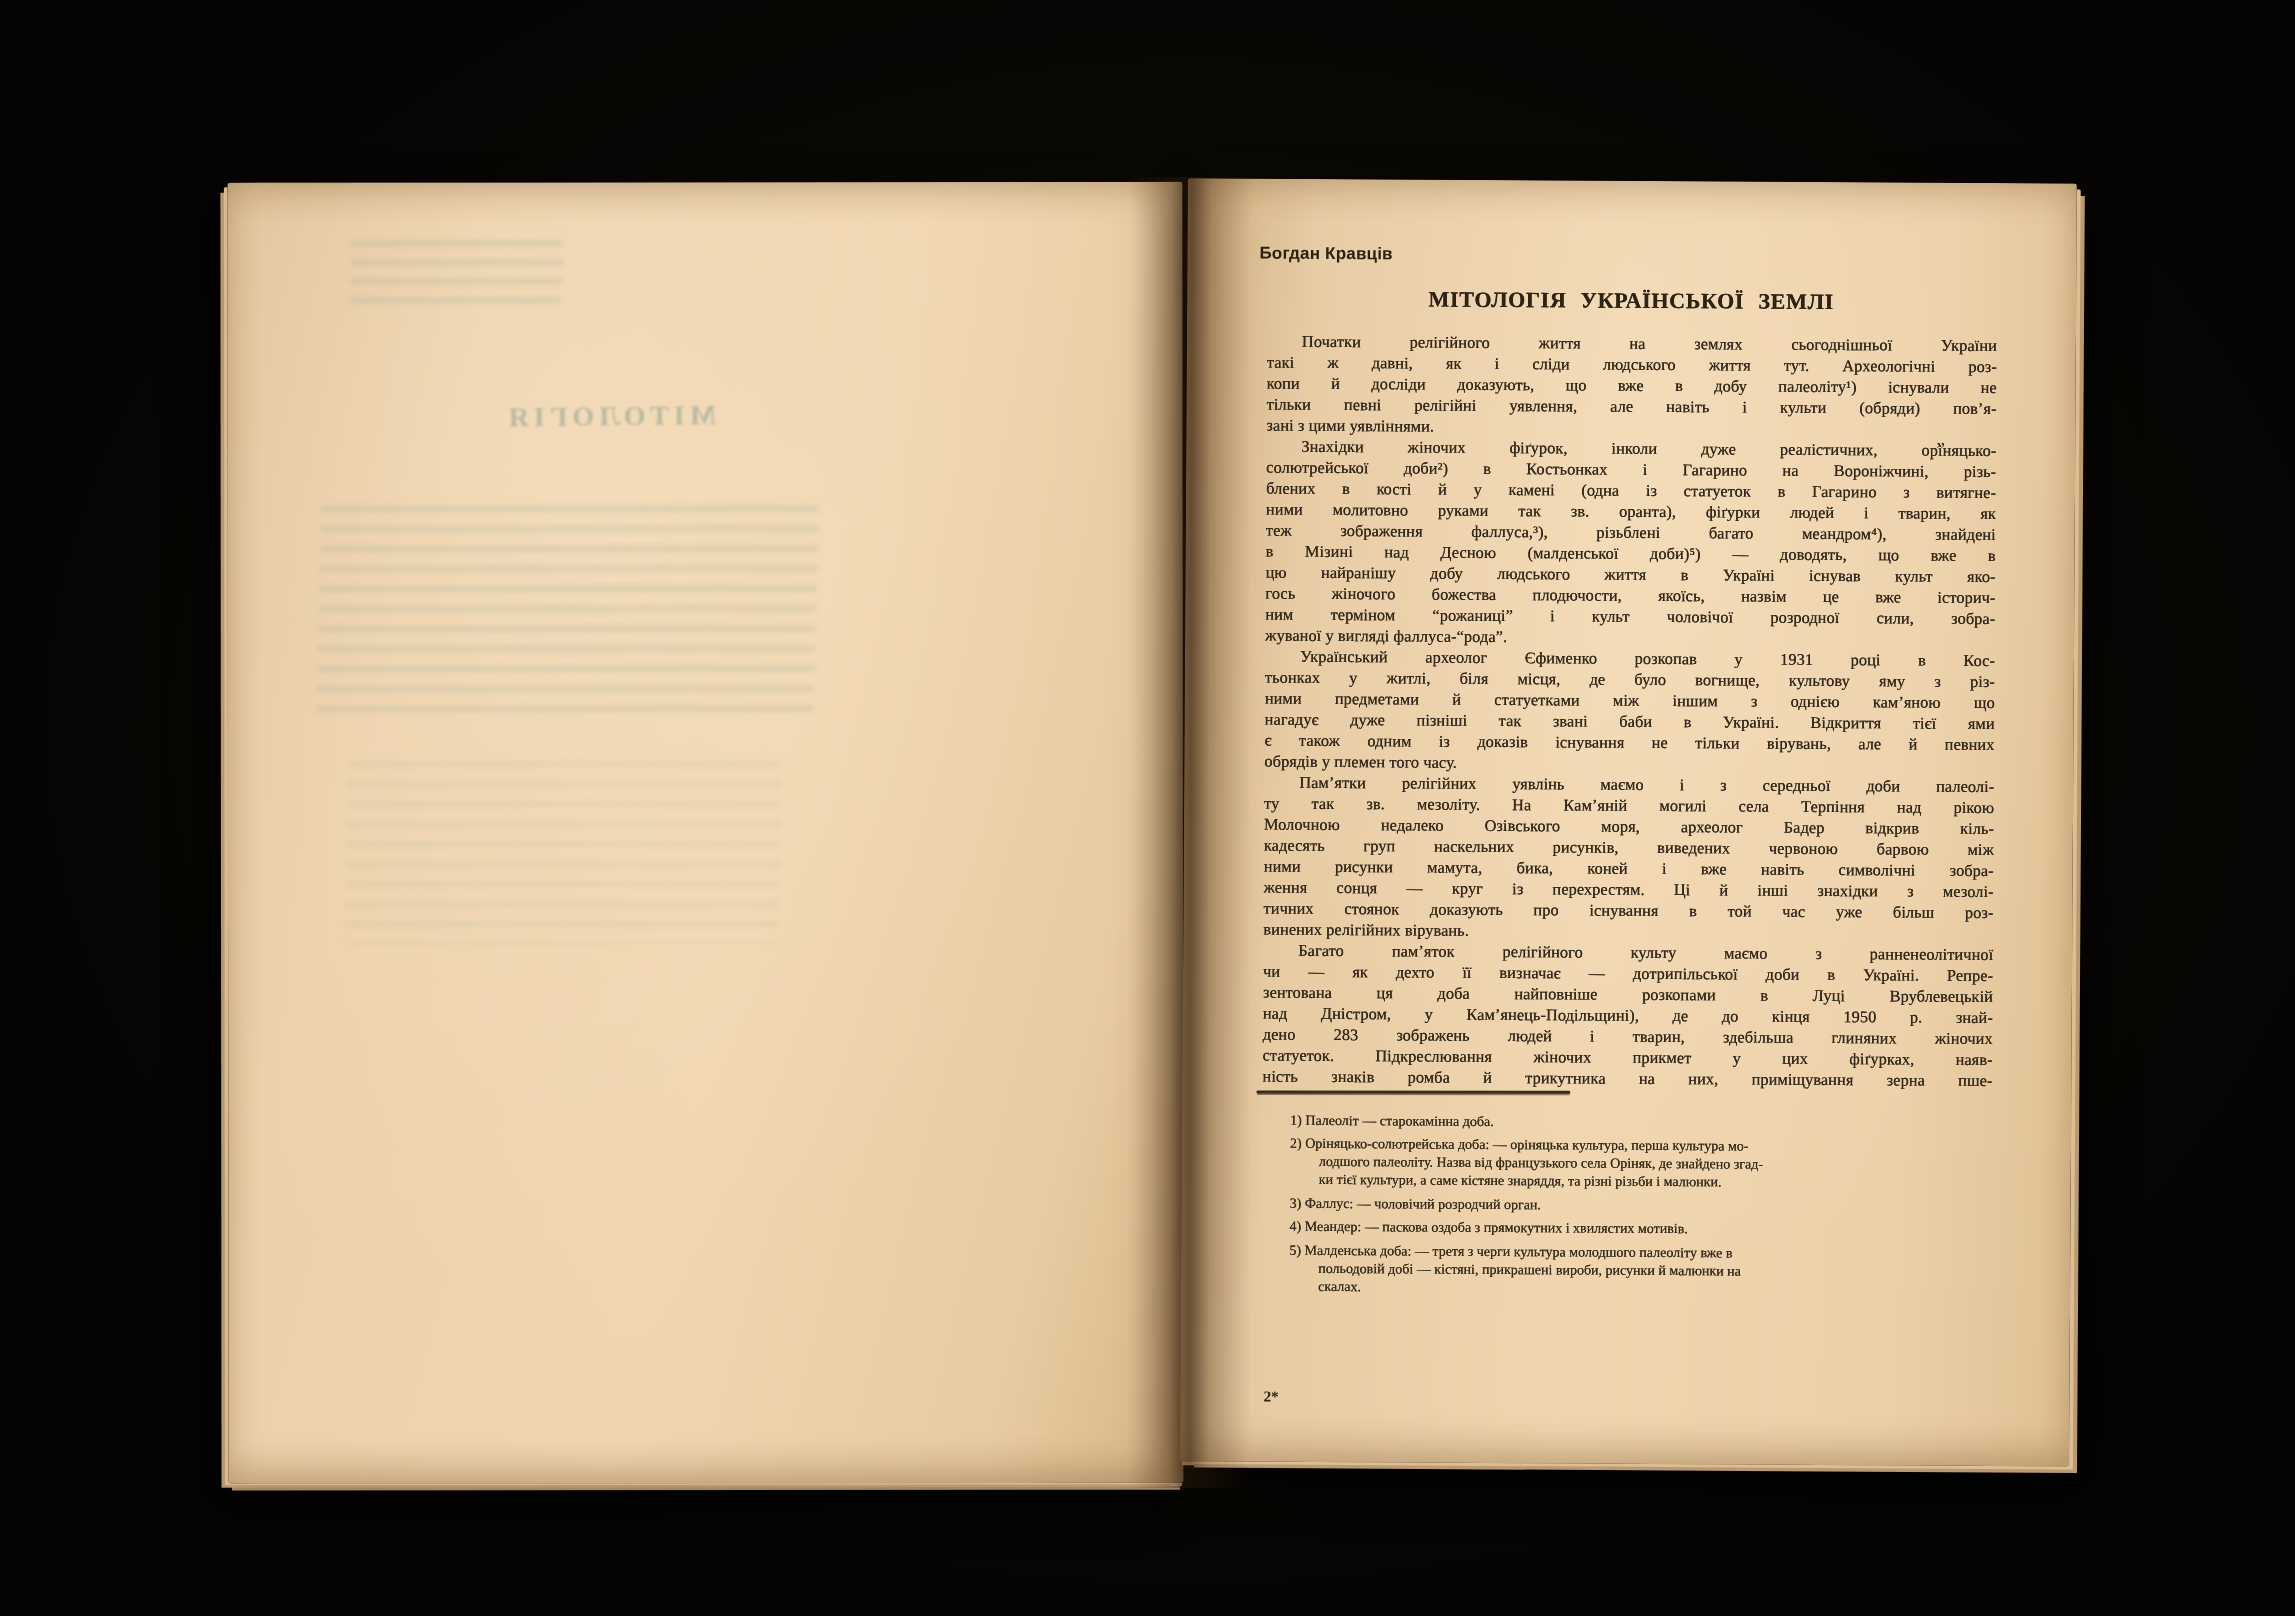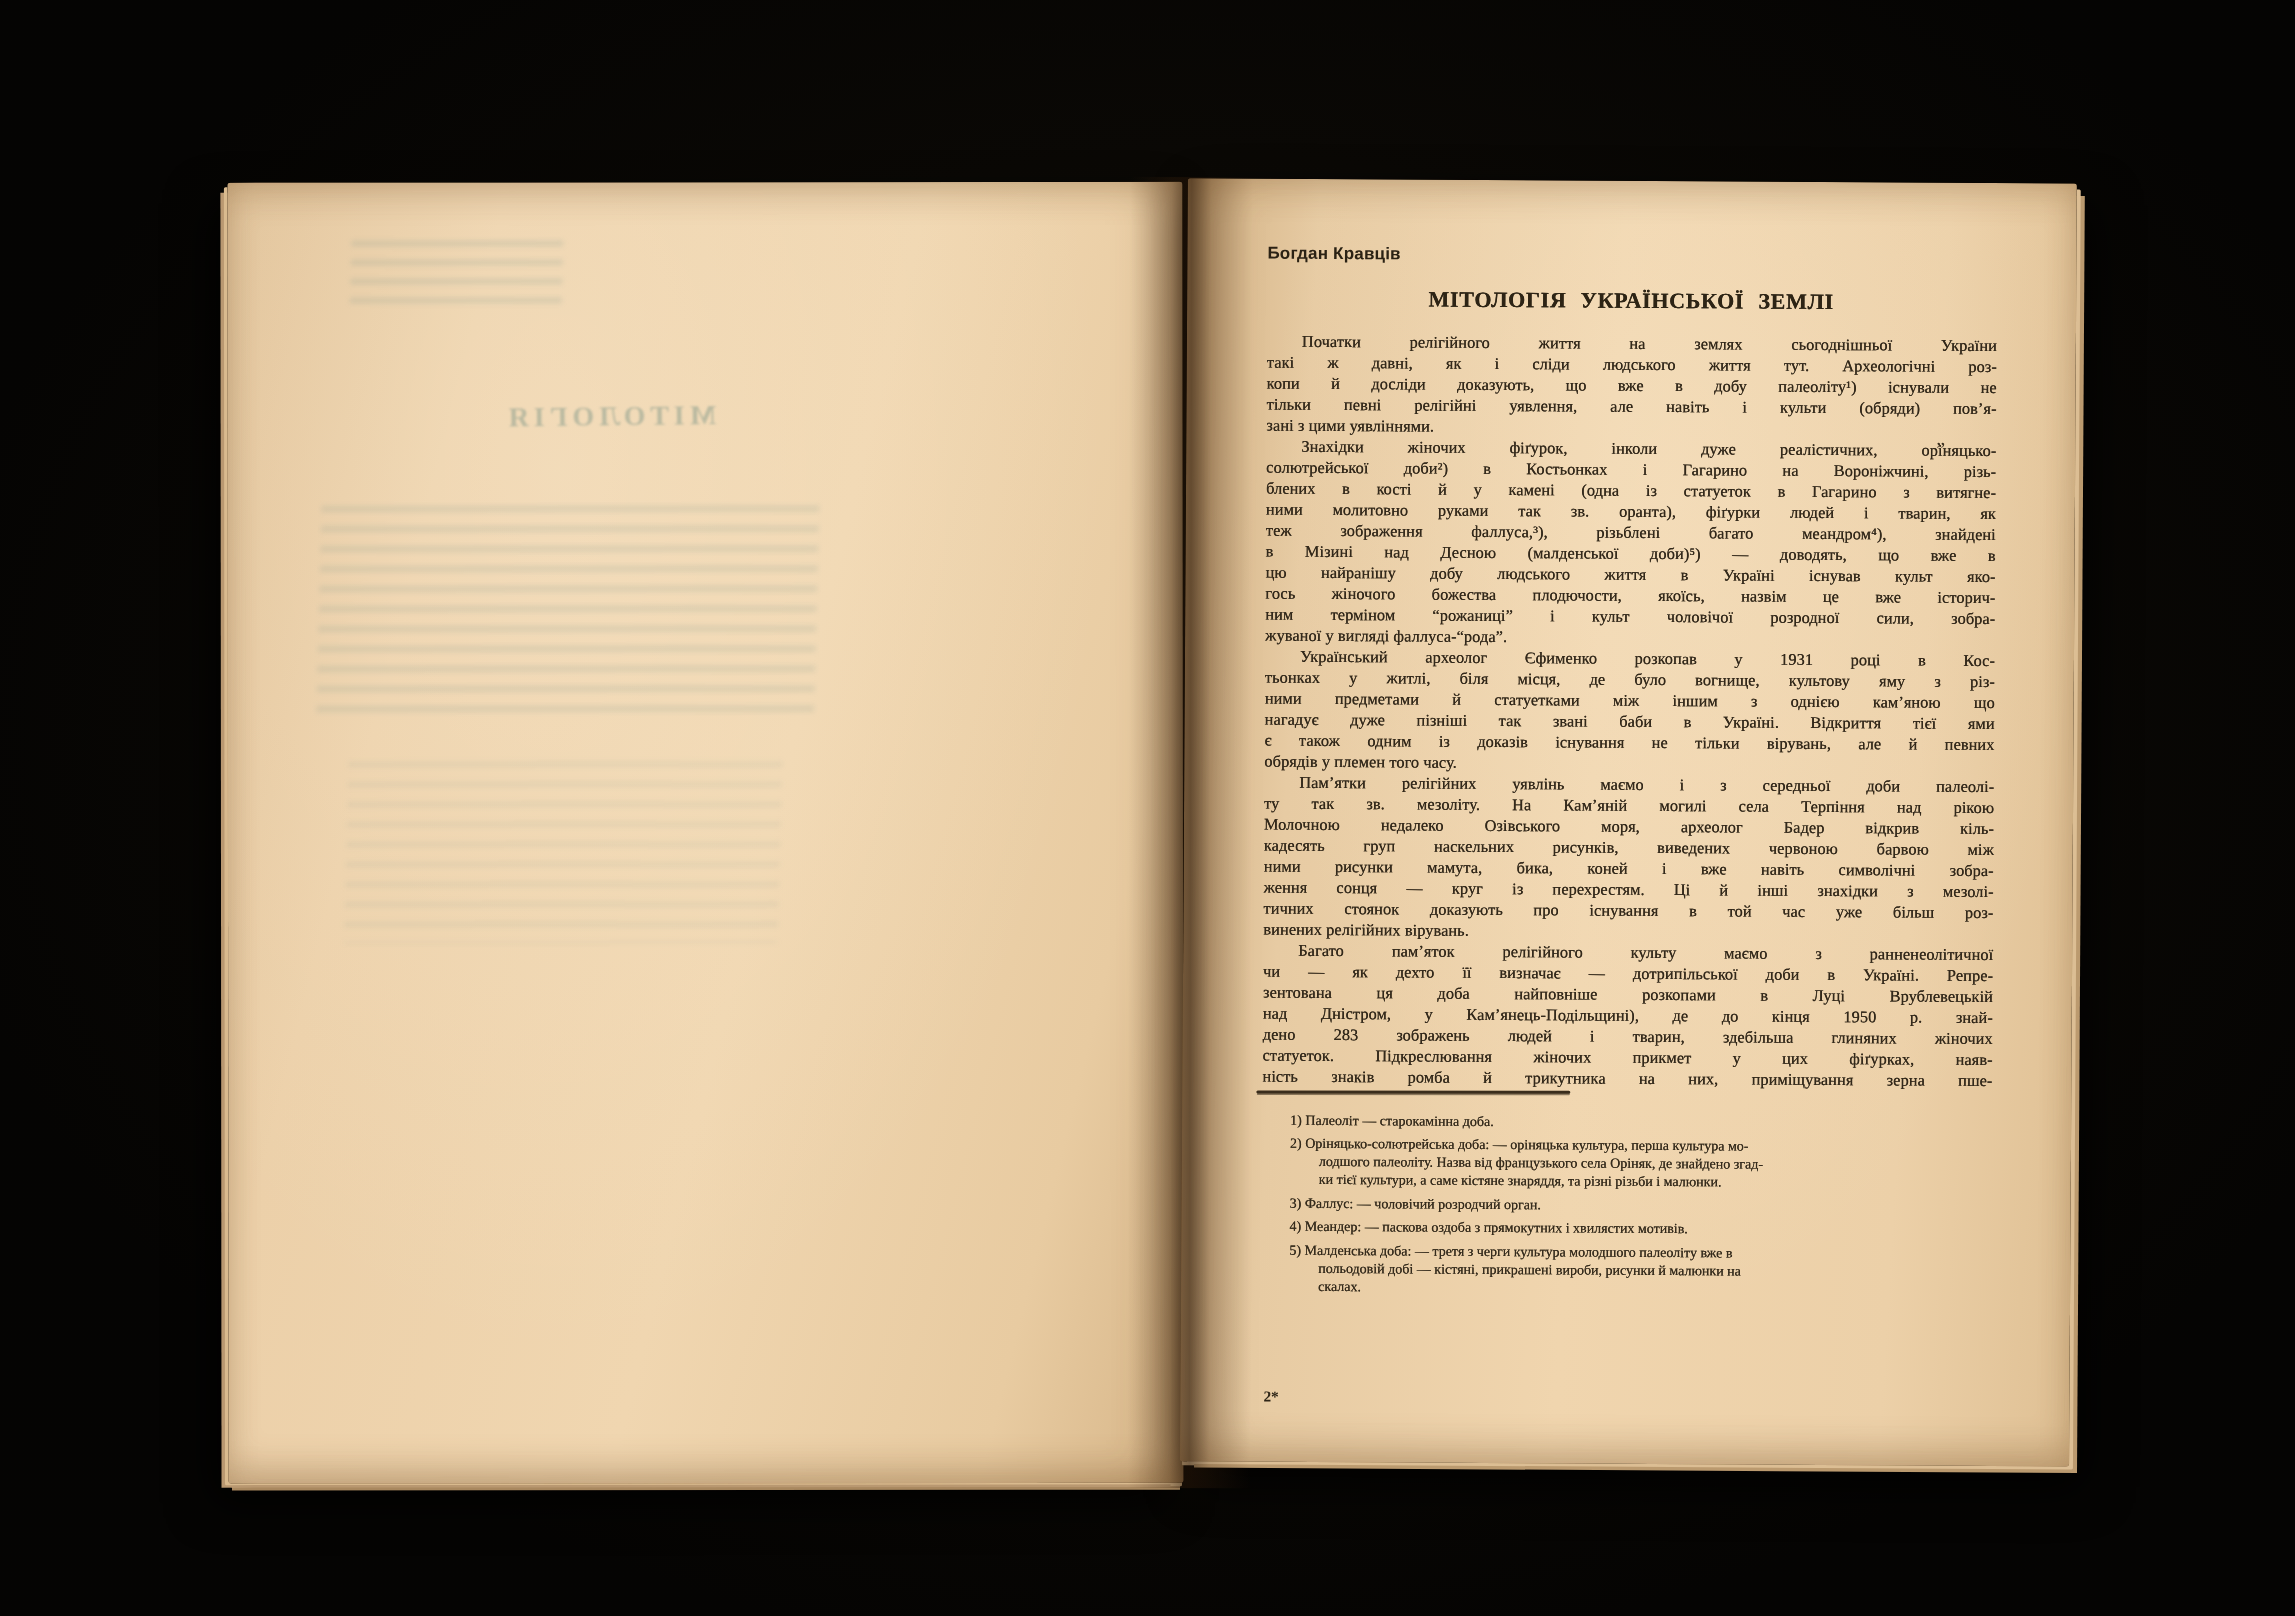--- a/index.html
+++ b/index.html
@@ -67,21 +67,21 @@
           background:repeating-linear-gradient(180deg, rgba(128,152,140,.20) 0 6px, transparent 6px 19px); }
   .sm-b { left:91px; top:323px; width:498px; height:212px;
           background:repeating-linear-gradient(180deg, rgba(128,152,140,.17) 0 7px, transparent 7px 20px); }
   .sm-c { left:118px; top:579px; width:434px; height:182px;
           background:repeating-linear-gradient(180deg, rgba(128,152,140,.11) 0 6.4px, transparent 6.4px 20px); }
 
   
   .author {
     position:absolute; left:72px; top:65px;
     font-family:"Liberation Sans","DejaVu Sans",sans-serif;
-    font-weight:bold; font-size:17px; letter-spacing:0.2px; color:#2b2214;margin-left:8px;
+    font-weight:bold; font-size:17px; letter-spacing:0.2px; color:#2b2214;
   }
   .title {
     position:absolute; left:78px; top:107px; width:732px; text-align:center;
     font-weight:bold; font-size:22px; letter-spacing:0.7px; word-spacing:8px;
     color:#2d2415; text-shadow:0.2px 0 0 currentColor;
   }
   .body-text {
     position:absolute; left:80px; top:152px; width:730px;
     font-size:16.3px; line-height:21px; color:#33291b;
     letter-spacing:0.1px; text-shadow:0.2px 0 0 currentColor;

